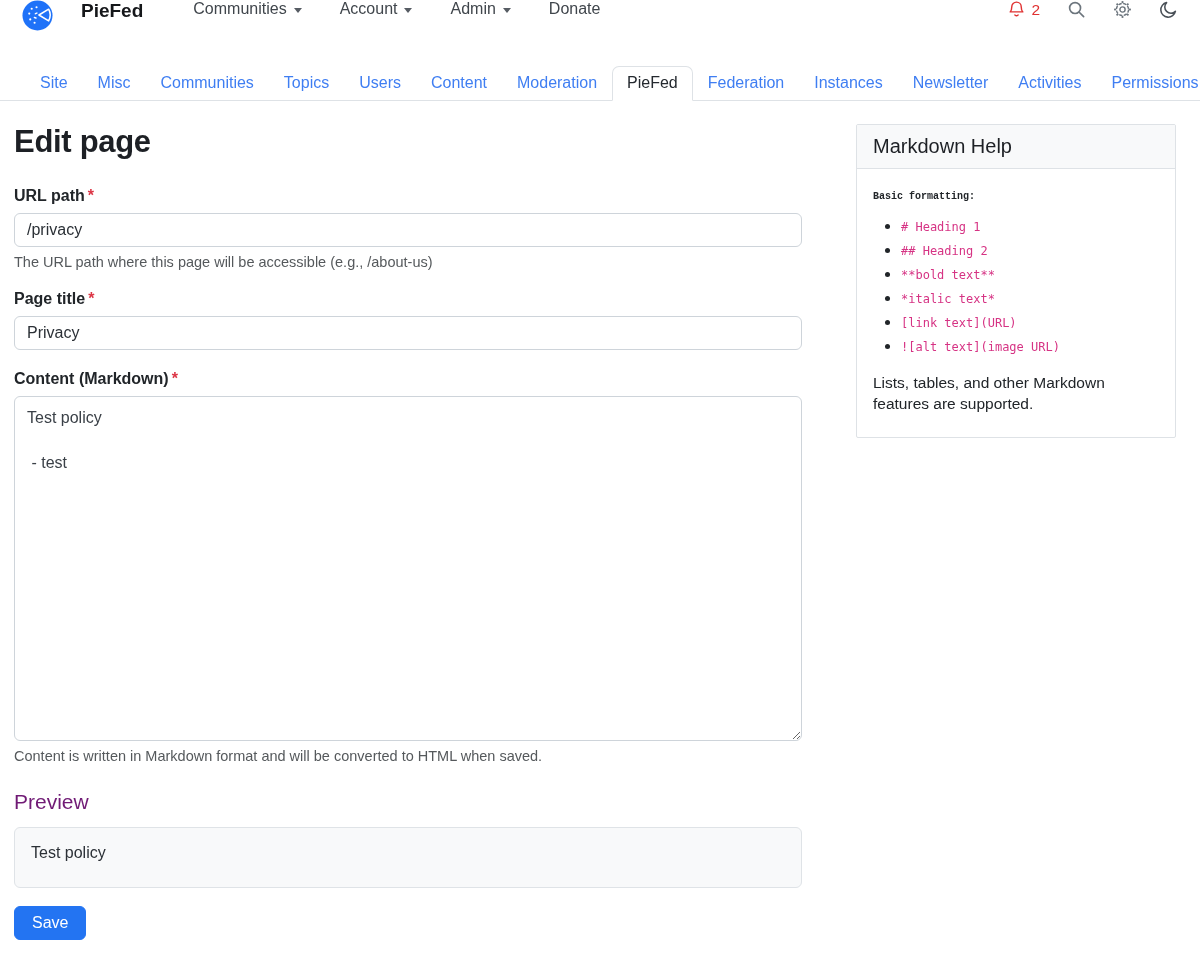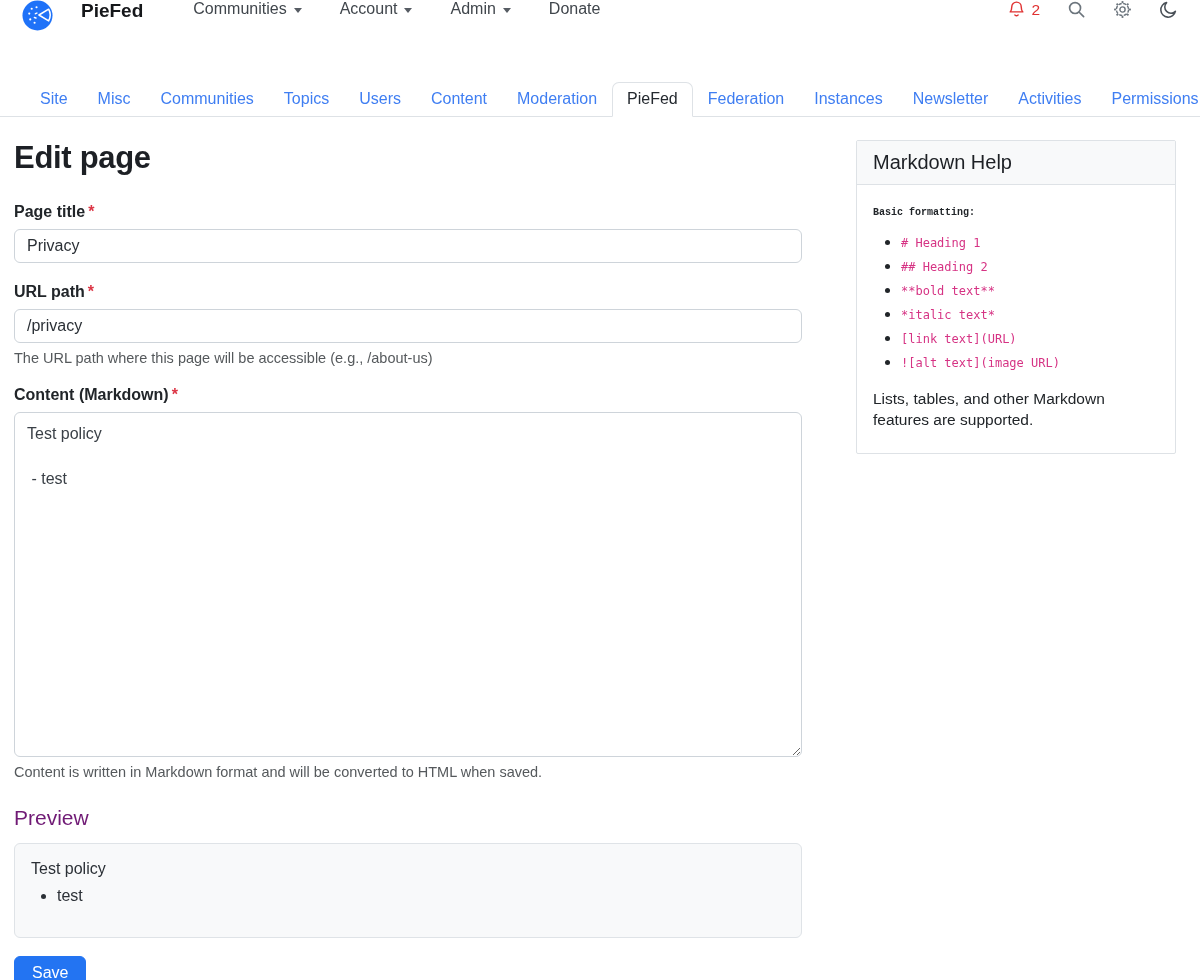--- a/index.html
+++ b/index.html
@@ -16,21 +16,21 @@
   .brand { font-size:19px; font-weight:700; color:#15171a; margin-right:50px; cursor:pointer; }
   .nav-links { display:flex; align-items:center; gap:38px; }
   .nav-link { display:flex; align-items:center; gap:7px; font-size:16px; color:#40464c; cursor:pointer; }
   .caret { width:0; height:0; border-left:4.5px solid transparent; border-right:4.5px solid transparent; border-top:5px solid #565c63; margin-top:3px; }
   .nav-right { margin-left:auto; display:flex; align-items:center; gap:27px; }
   .bell-group { display:flex; align-items:center; gap:5px; cursor:pointer; }
   .bell-count { color:#e03131; font-size:15.5px; font-weight:500; }
   .icon-btn { display:flex; align-items:center; cursor:pointer; background:none; border:none; padding:0; }
 
   
-  .tabs { display:flex; justify-content:space-between; align-items:flex-end; margin-top:34px; padding:0 25px; border-bottom:1px solid #dee2e6; }
+  .tabs { display:flex; justify-content:space-between; align-items:flex-end; margin-top:18px; padding:0 25px; border-bottom:1px solid #dee2e6; }
   .tab { display:block; padding:7px 14px 8px; font-size:16px; color:#3f7ef2; text-decoration:none; cursor:pointer;
          border:1px solid transparent; border-radius:7px 7px 0 0; margin-bottom:-1px; white-space:nowrap; }
   .tab.active { color:#24292f; background:#fff; border-color:#dee2e6 #dee2e6 #fff #dee2e6; }
 
   
   .main { display:flex; align-items:flex-start; gap:54px; padding:23px 24px 40px 14px; }
   .form-col { width:788px; flex:none; }
   .help-col { flex:1; }
 
   h1.page-title { font-size:31px; font-weight:600; margin:0 0 27px; color:#1d2025; letter-spacing:-0.3px; }
@@ -172,50 +172,46 @@
     <a class="tab">Permissions</a>
   </nav>
 
 <main class="main">
 
   <section class="form-col">
     <h1 class="page-title">Edit page</h1>
 
     <div class="field">
       <label class="form-label">
-        <span>Page title</span><span class="asterisk">*</span>
-      </label>
-      <input class="form-control" type="text" value="Privacy" style="">
-    </div>
-
-    <div class="field">
-      <label class="form-label">
         <span>URL path</span><span class="asterisk">*</span>
       </label>
       <input class="form-control" type="text" value="/privacy" style="">
       <div class="form-text">The URL path where this page will be accessible (e.g., /about-us)</div>
+    </div>
+
+    <div class="field">
+      <label class="form-label">
+        <span>Page title</span><span class="asterisk">*</span>
+      </label>
+      <input class="form-control" type="text" value="Privacy" style="">
     </div>
 
     <div class="field" style="margin-bottom:0;">
       <label class="form-label">
         <span>Content (Markdown)</span><span class="asterisk">*</span>
       </label>
       <textarea class="form-control" spellcheck="false" style="">Test policy
 
  - test</textarea>
       <div class="form-text">Content is written in Markdown format and will be converted to HTML when saved.</div>
     </div>
 
     <div class="preview-label">Preview</div>
     <div class="preview-box">
       <p>Test policy</p>
-      <ul>
-
-          <li>test</li>
-        </ul>
     </div>
 
     <button class="save-btn">Save</button>
   </section>
 
   <aside class="help-col">
     <div class="card">
       <div class="card-header">Markdown Help</div>
       <div class="card-body">
         <div class="bf-heading">Basic formatting:</div>

